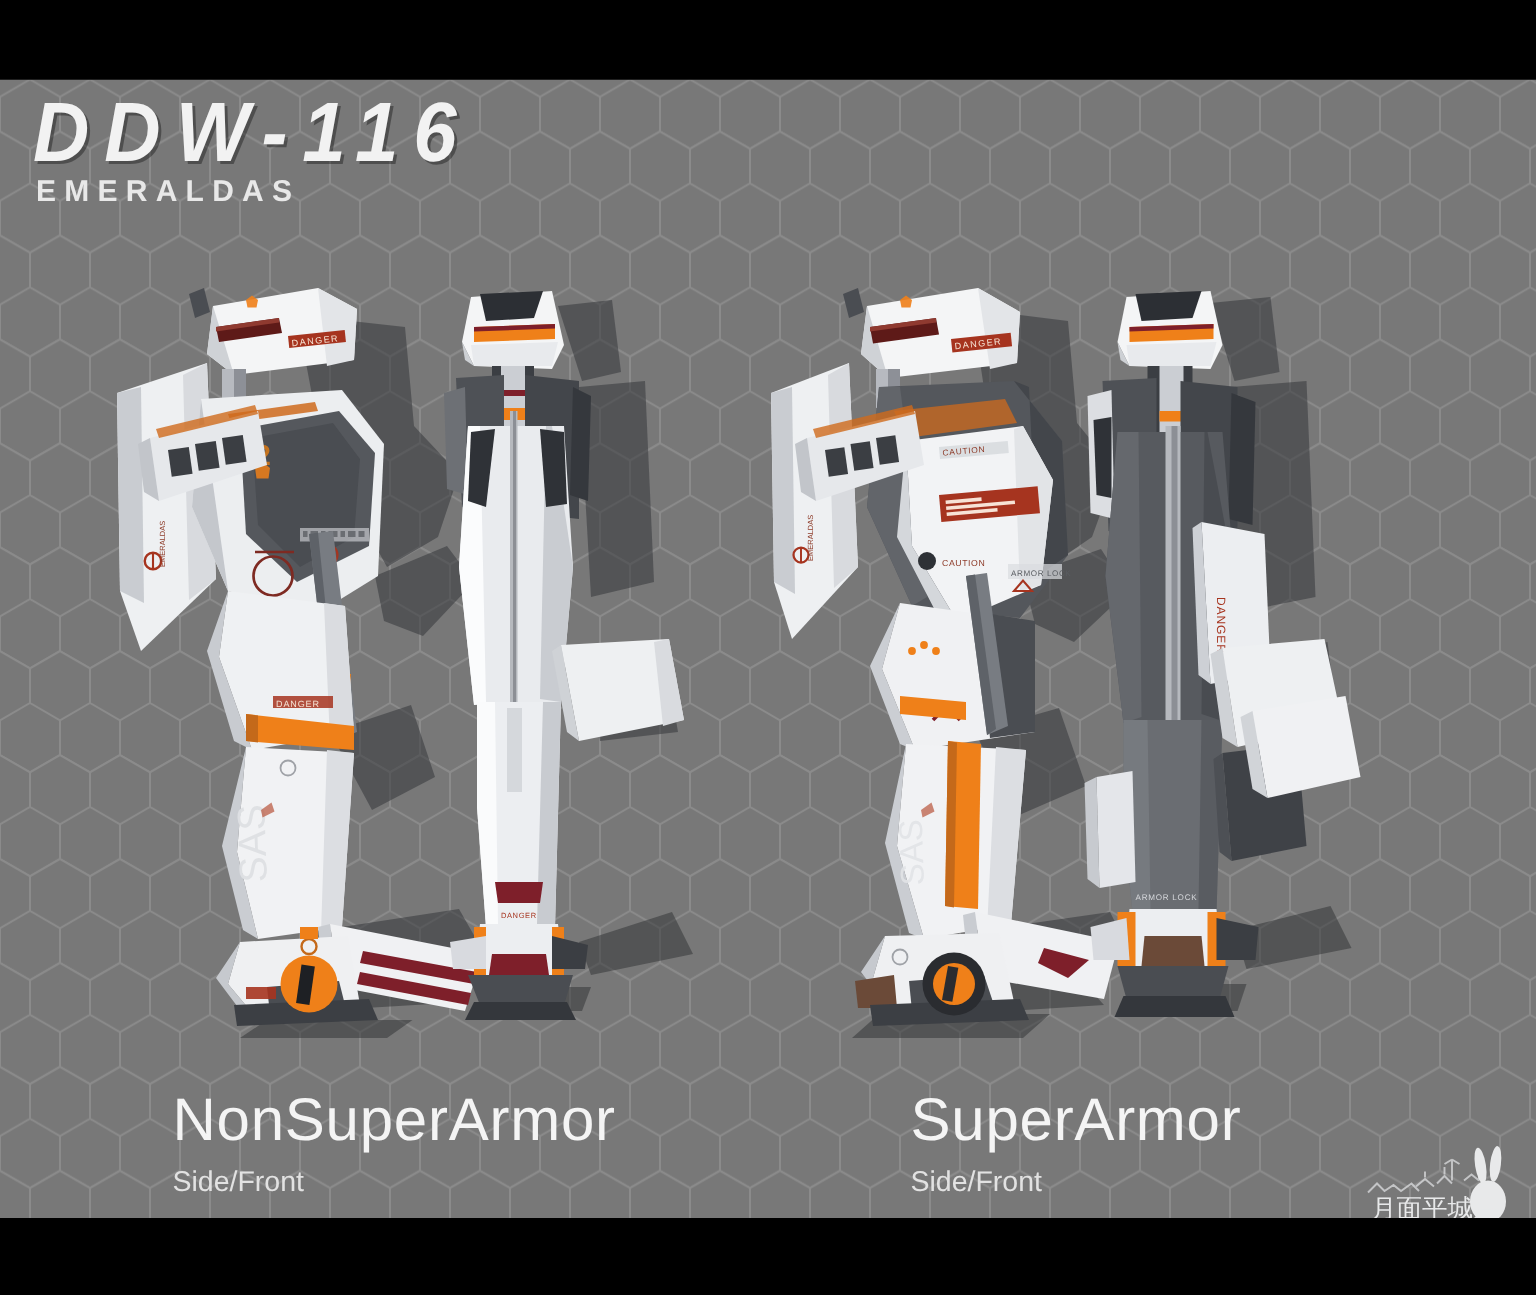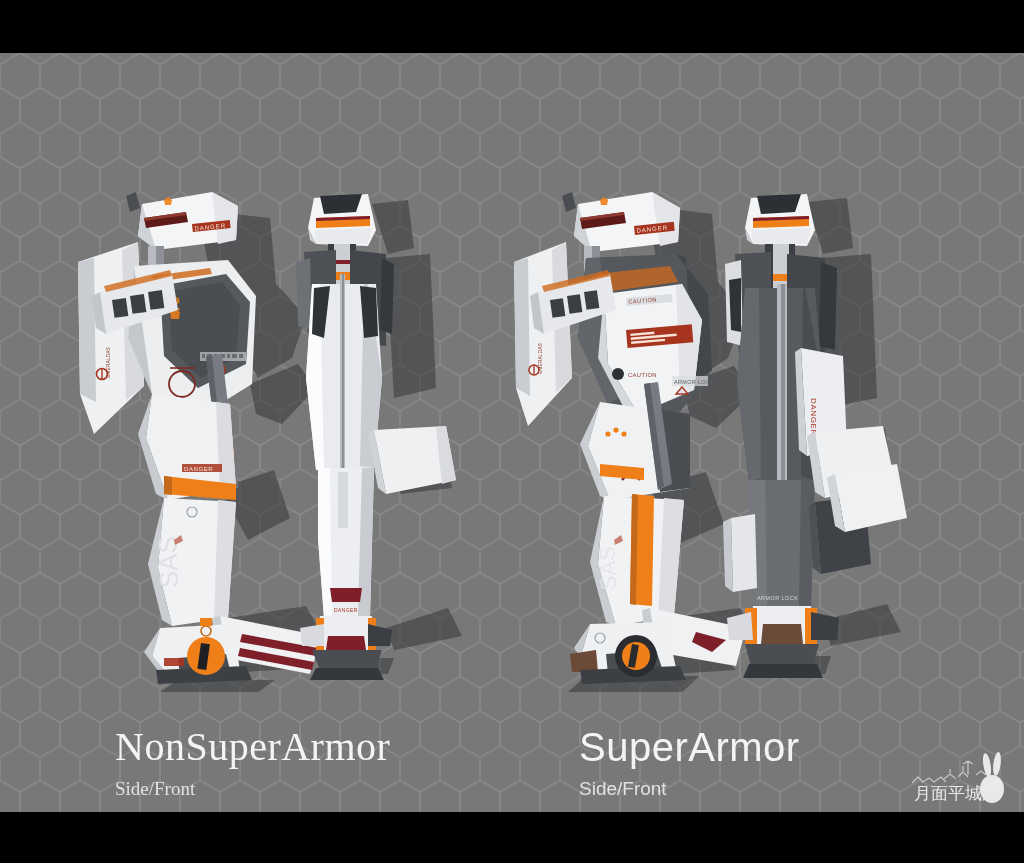--- a/index.html
+++ b/index.html
@@ -50,26 +50,26 @@
   
   .caption { position:absolute; z-index:30; color:#f0f0f0; }
   .caption .cap-main {
     font-size:40px; font-weight:300; line-height:1;
     color:#f4f4f4; letter-spacing:.5px;
   }
   .caption .cap-sub {
     font-size:19px; font-weight:300; line-height:1;
     color:#e2e2e2; margin-top:12px;
   }
-  #cap-nonsuper { left:115px; top:727px;font-family:Liberation Serif, serif; }
-  #cap-super    { left:579px; top:727px; }
+  #cap-nonsuper { left:115px; top:727px; }
+  #cap-super    { left:607px; top:727px; }
 
   
   .watermark {
-    position:absolute; right:14px; bottom:58px; z-index:30;
+    position:absolute; right:14px; bottom:46px; z-index:30;
     width:104px; height:56px; opacity:.92;
   }
 
   
   .mech { position:absolute; z-index:20; }
   .mech svg { display:block; overflow:visible; }
 
   #mech-ns-side  { left:60px;  top:188px; }
   #mech-ns-front { left:290px; top:188px; }
   #mech-sa-side  { left:500px; top:188px; }
@@ -521,20 +521,24 @@
         <polygon points="34,476 102,476 108,490 28,490" fill="#34373c"></polygon>
       </g>
 
       <g>
         <polygon points="120,286 182,276 192,330 130,344" fill="#f0f1f3"></polygon>
         <polygon points="120,286 130,344 120,338 112,290" fill="#d1d4d8"></polygon>
       </g>
     </svg>
   </div>
 
+  <div class="title-block">
+    <div class="title-main">DDW-116</div>
+    <div class="title-sub">EMERALDAS</div>
+  </div>
 
   <div class="caption" id="cap-nonsuper">
     <div class="cap-main">NonSuperArmor</div>
     <div class="cap-sub">Side/Front</div>
   </div>
   <div class="caption" id="cap-super">
     <div class="cap-main">SuperArmor</div>
     <div class="cap-sub">Side/Front</div>
   </div>
 

